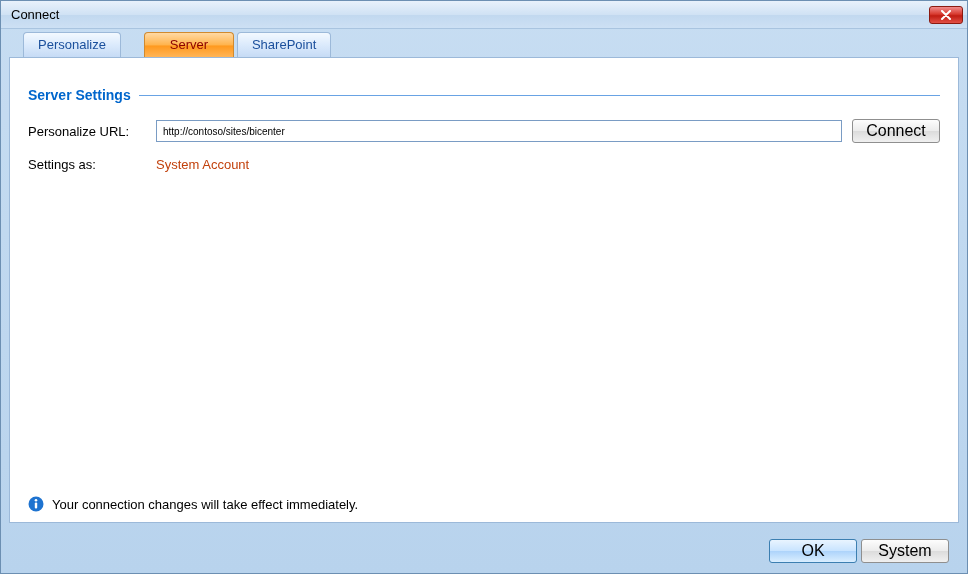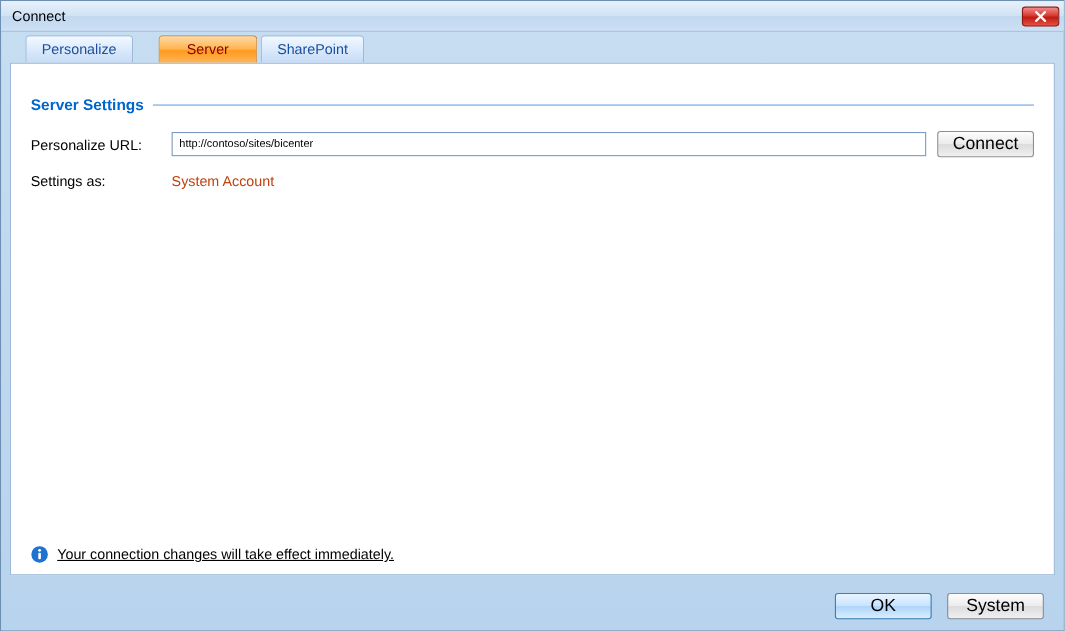--- a/index.html
+++ b/index.html
@@ -122,34 +122,33 @@
   .btn.primary {
     background: linear-gradient(to bottom, #e9f4ff 0%, #c9e4ff 48%, #aed4fb 52%, #daeeff 100%);
     border: 1px solid #3c7fb1;
   }
   .value-text {
     font-size: 13px;
     color: #c2410c;
   }
   .spacer { flex: 1; }
   .info-row {
-    display: flex; align-items: flex-start;
+    display: flex; align-items: flex-end;
     gap: 8px;
     margin-top: auto;
     padding-top: 10px;
-    text-decoration: underline;
   }
   .info-icon {
     width: 16px; height: 16px;
     flex-shrink: 0;
   }
   .footer {
     height: 44px;
     display: flex; align-items: center; justify-content: flex-end;
-    gap: 14px;
+    gap: 4px;
     padding: 0 18px;
   }
 </style>
 </head>
 <body>
 
 <div class="dialog">
 
   <div class="titlebar">
     <span class="title">Connect</span>

